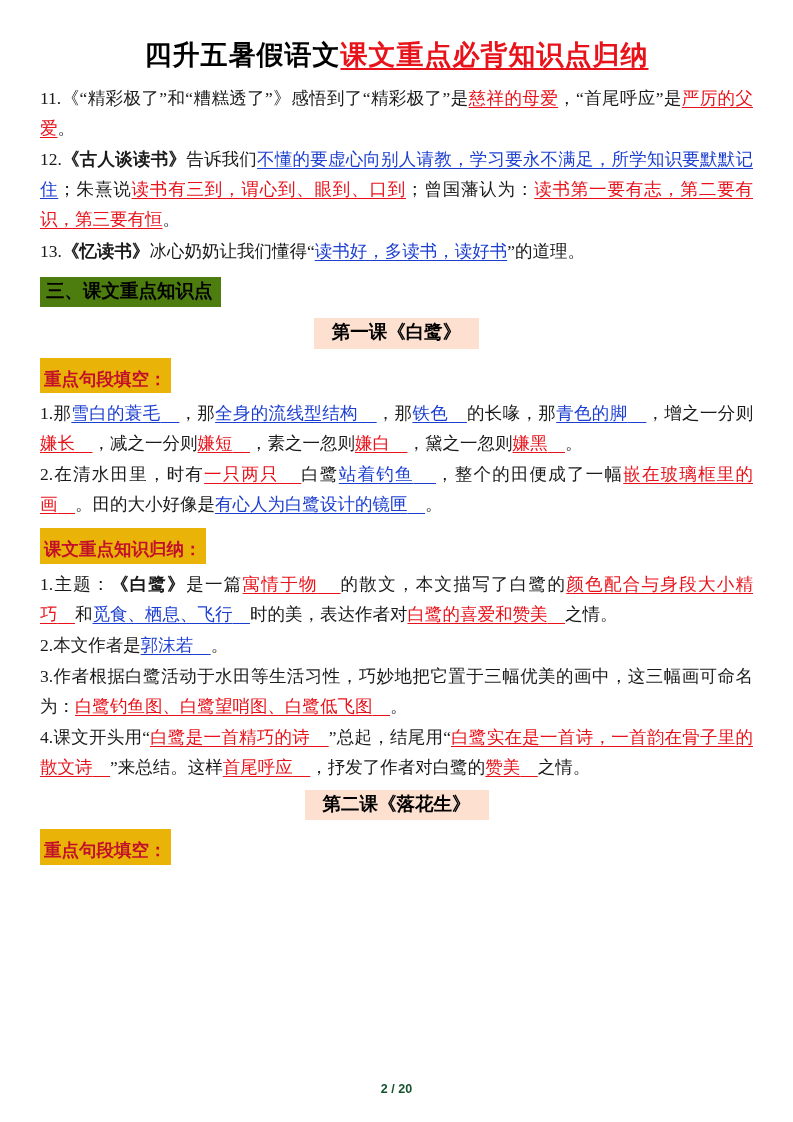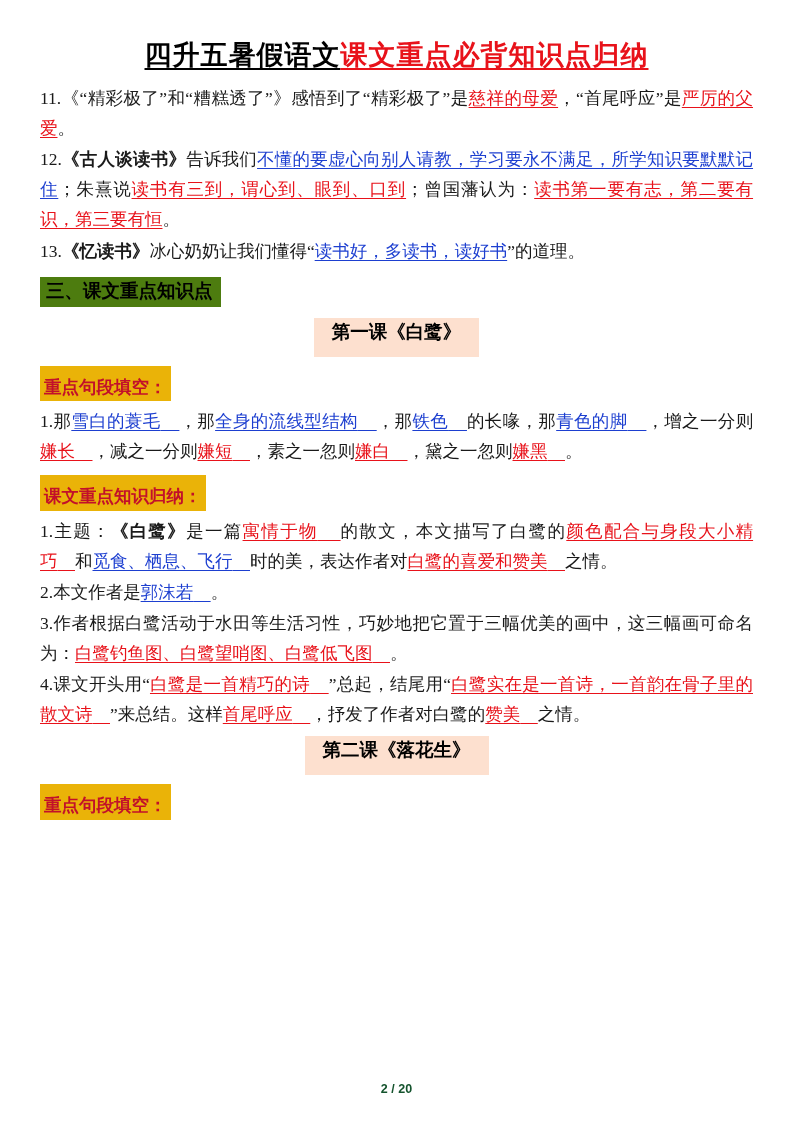--- a/index.html
+++ b/index.html
@@ -26,21 +26,20 @@
     text-align: center;
     font-size: 27px;
     font-weight: bold;
     letter-spacing: 1px;
     margin: 4px 0 10px 0;
     line-height: 1.3;
     white-space: nowrap;
   }
   .doc-title .t-black {
     color: #000000;
-    text-decoration: underline;
     text-underline-offset: 4px;
   }
   .doc-title .t-red {
     color: #e8121a;
     text-decoration: underline;
     text-underline-offset: 4px;
   }
   
   .para {
     font-size: 17.5px;
@@ -79,21 +78,21 @@
   .lesson-head {
     text-align: center;
     margin: 7px 0 5px 0;
   }
   .lesson-head span {
     display: inline-block;
     background: #fde0cf;
     color: #000;
     font-weight: bold;
     font-size: 18.5px;
-    padding: 2px 18px 11px 18px;
+    padding: 2px 18px 3px 18px;
     line-height: 1.4;
   }
   .yellow-label {
     display: inline-block;
     background: #eab308;
     color: #c2102a;
     font-weight: bold;
     font-size: 17.5px;
     padding: 9px 4px 2px 4px;
     line-height: 1.4;
@@ -136,20 +135,21 @@
   <div class="lesson-head">
     <span>第一课《白鹭》</span>
   </div>
 
   <div class="label-wrap">
     <span class="yellow-label">重点句段填空：</span>
   </div>
 
   <div id="l1-fill">
       <p class="para"><span>1.</span><span>那</span><span class="ul-blue blank-pad">雪白的蓑毛</span><span>，那</span><span class="ul-blue blank-pad">全身的流线型结构</span><span>，那</span><span class="ul-blue blank-pad">铁色</span><span>的长喙，那</span><span class="ul-blue blank-pad">青色的脚</span><span>，增之一分则</span><span class="ul-red blank-pad">嫌长</span><span>，减之一分则</span><span class="ul-red blank-pad">嫌短</span><span>，素之一忽则</span><span class="ul-red blank-pad">嫌白</span><span>，黛之一忽则</span><span class="ul-red blank-pad">嫌黑</span><span>。</span></p>
+      <p class="para"><span>2.</span><span>在清水田里，时有</span><span class="ul-red blank-pad">一只两只</span><span>白鹭</span><span class="ul-blue blank-pad">站着钓鱼</span><span>，整个的田便成了一幅</span><span class="ul-red blank-pad">嵌在玻璃框里的画</span><span>。田的大小好像是</span><span class="ul-blue blank-pad">有心人为白鹭设计的镜匣</span><span>。</span></p>
     </div>
 
   <div class="label-wrap">
     <span class="yellow-label">课文重点知识归纳：</span>
   </div>
 
   <div id="l1-sum">
       <p class="para"><span>1.</span><span>主题：</span><span class="bold">《白鹭》</span><span>是一篇</span><span class="ul-red blank-pad">寓情于物</span><span>的散文，本文描写了白鹭的</span><span class="ul-red blank-pad">颜色配合与身段大小精巧</span><span>和</span><span class="ul-blue blank-pad">觅食、栖息、飞行</span><span>时的美，表达作者对</span><span class="ul-red blank-pad">白鹭的喜爱和赞美</span><span>之情。</span></p>
       <p class="para"><span>2.</span><span>本文作者是</span><span class="ul-blue blank-pad">郭沫若</span><span>。</span></p>
       <p class="para"><span>3.</span><span>作者根据白鹭活动于水田等生活习性，巧妙地把它置于三幅优美的画中，这三幅画可命名为：</span><span class="ul-red blank-pad">白鹭钓鱼图、白鹭望哨图、白鹭低飞图</span><span>。</span></p>

